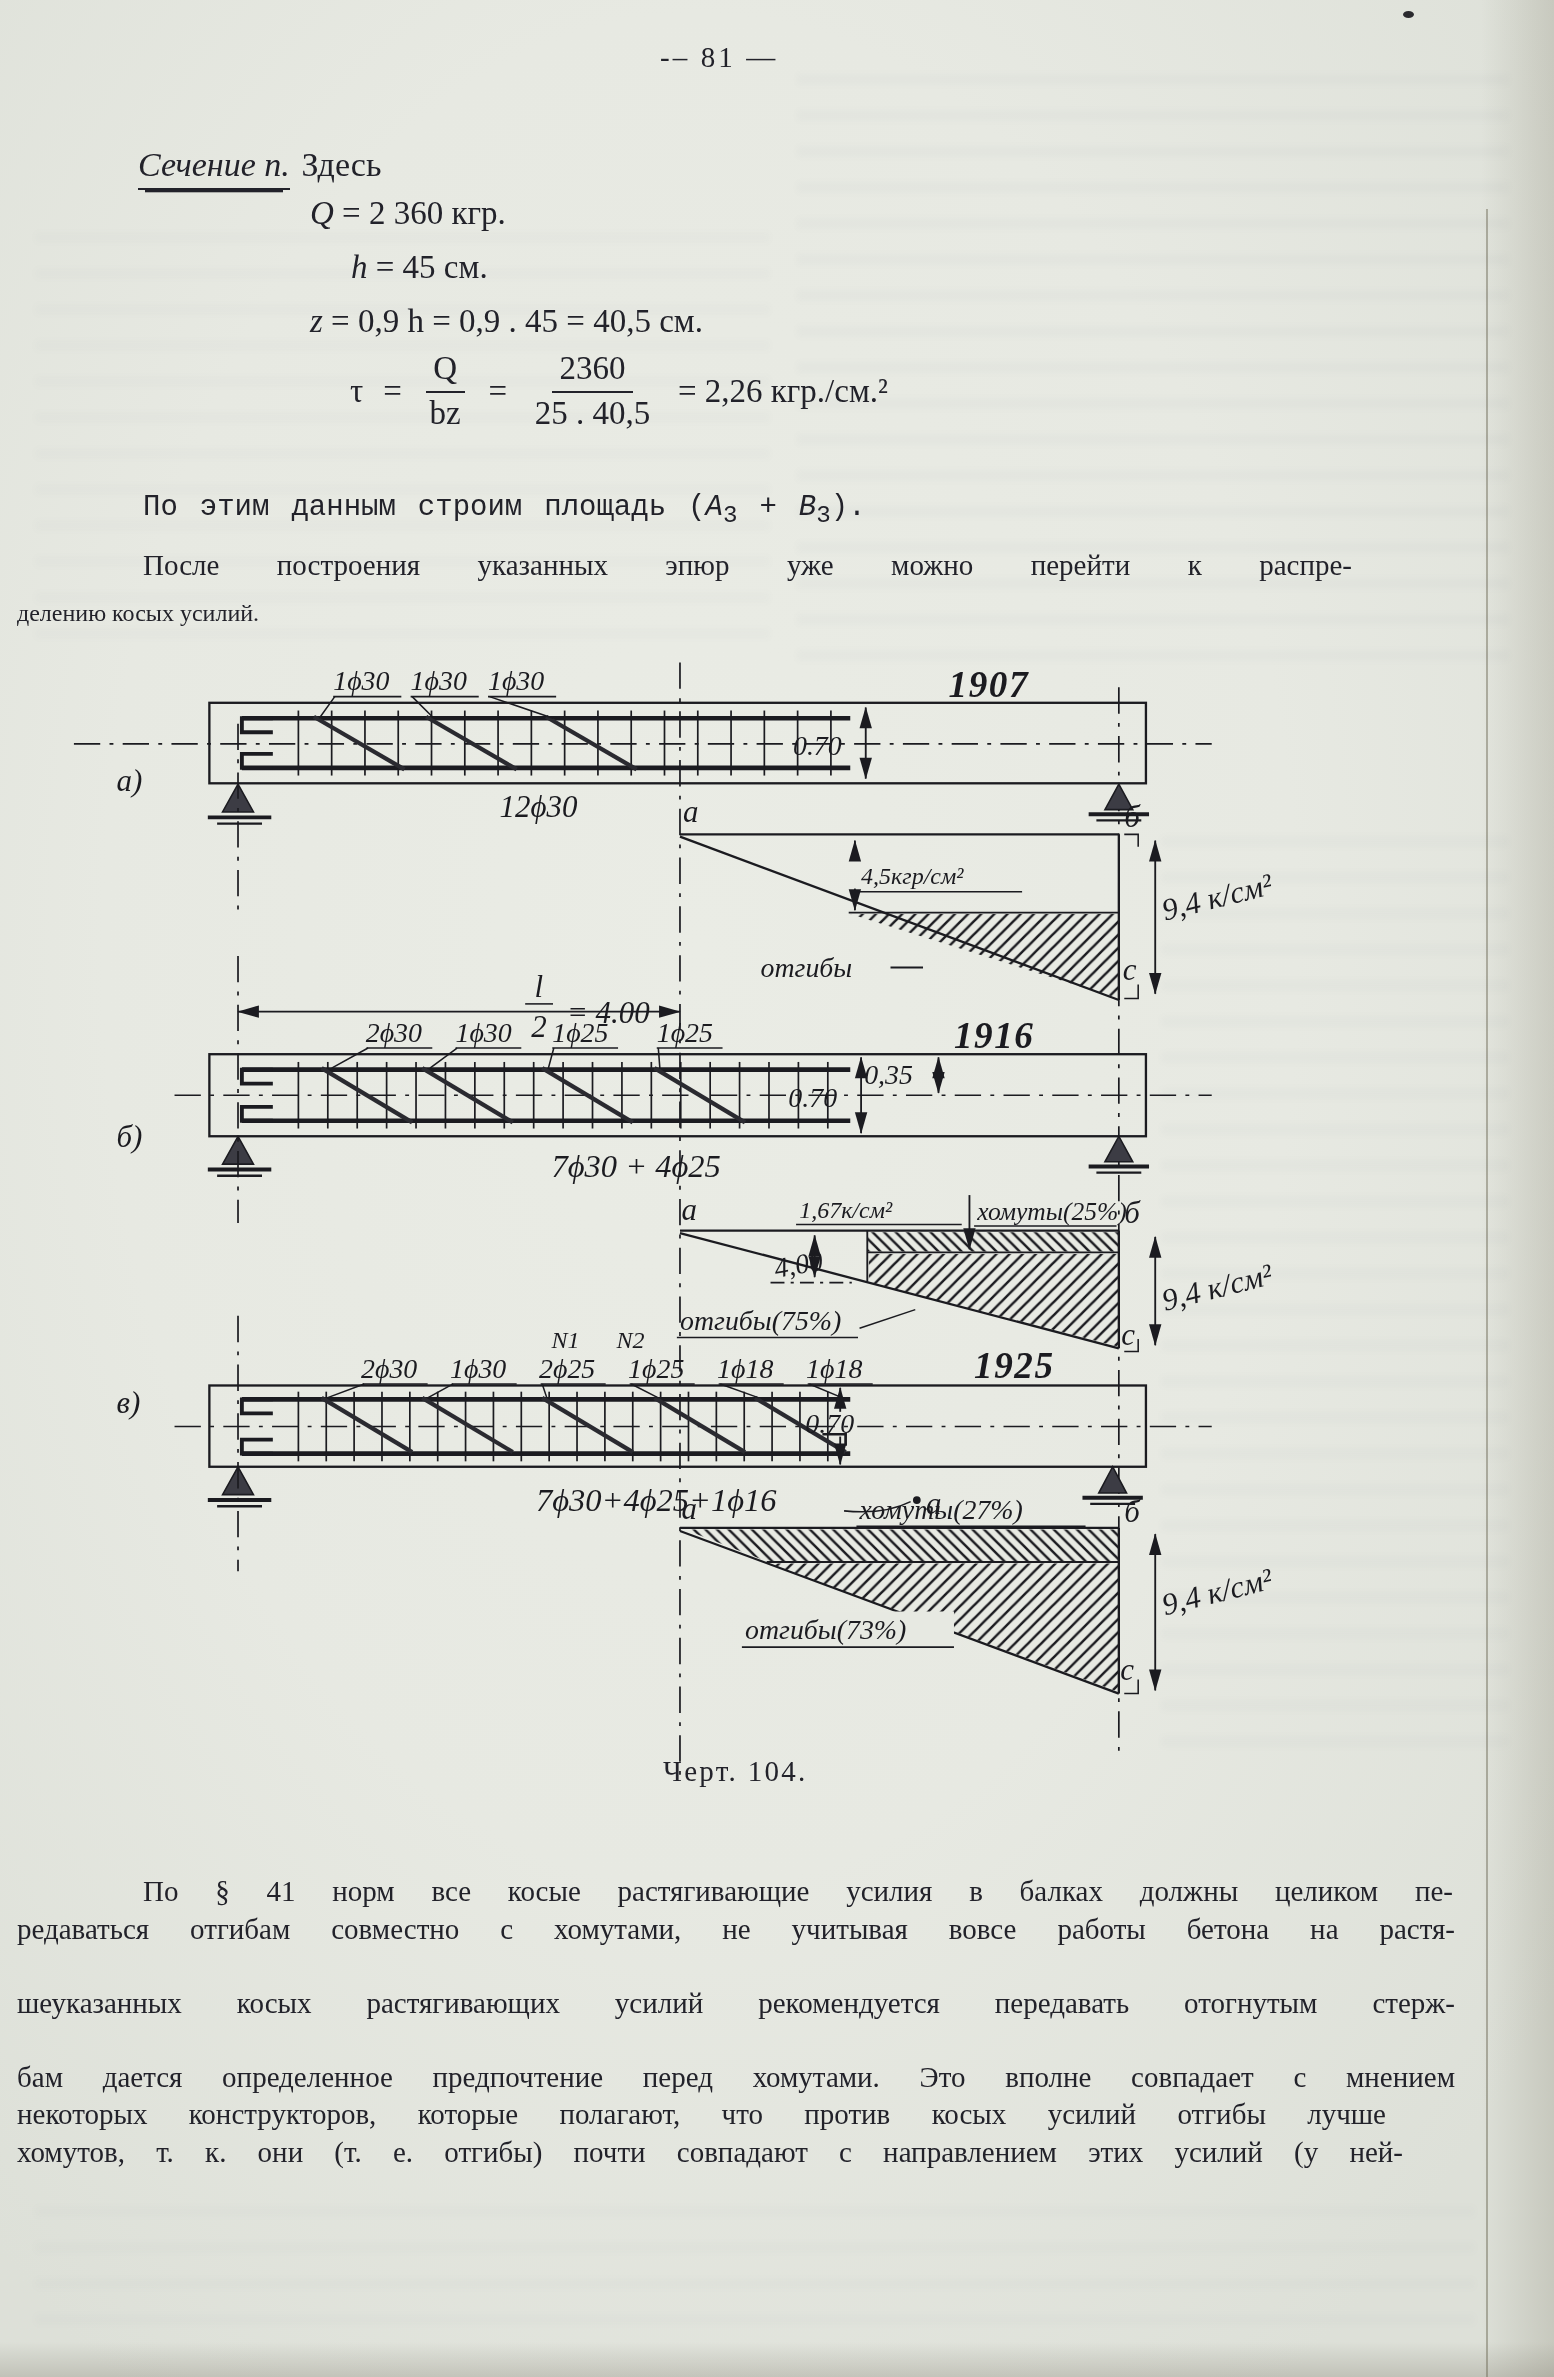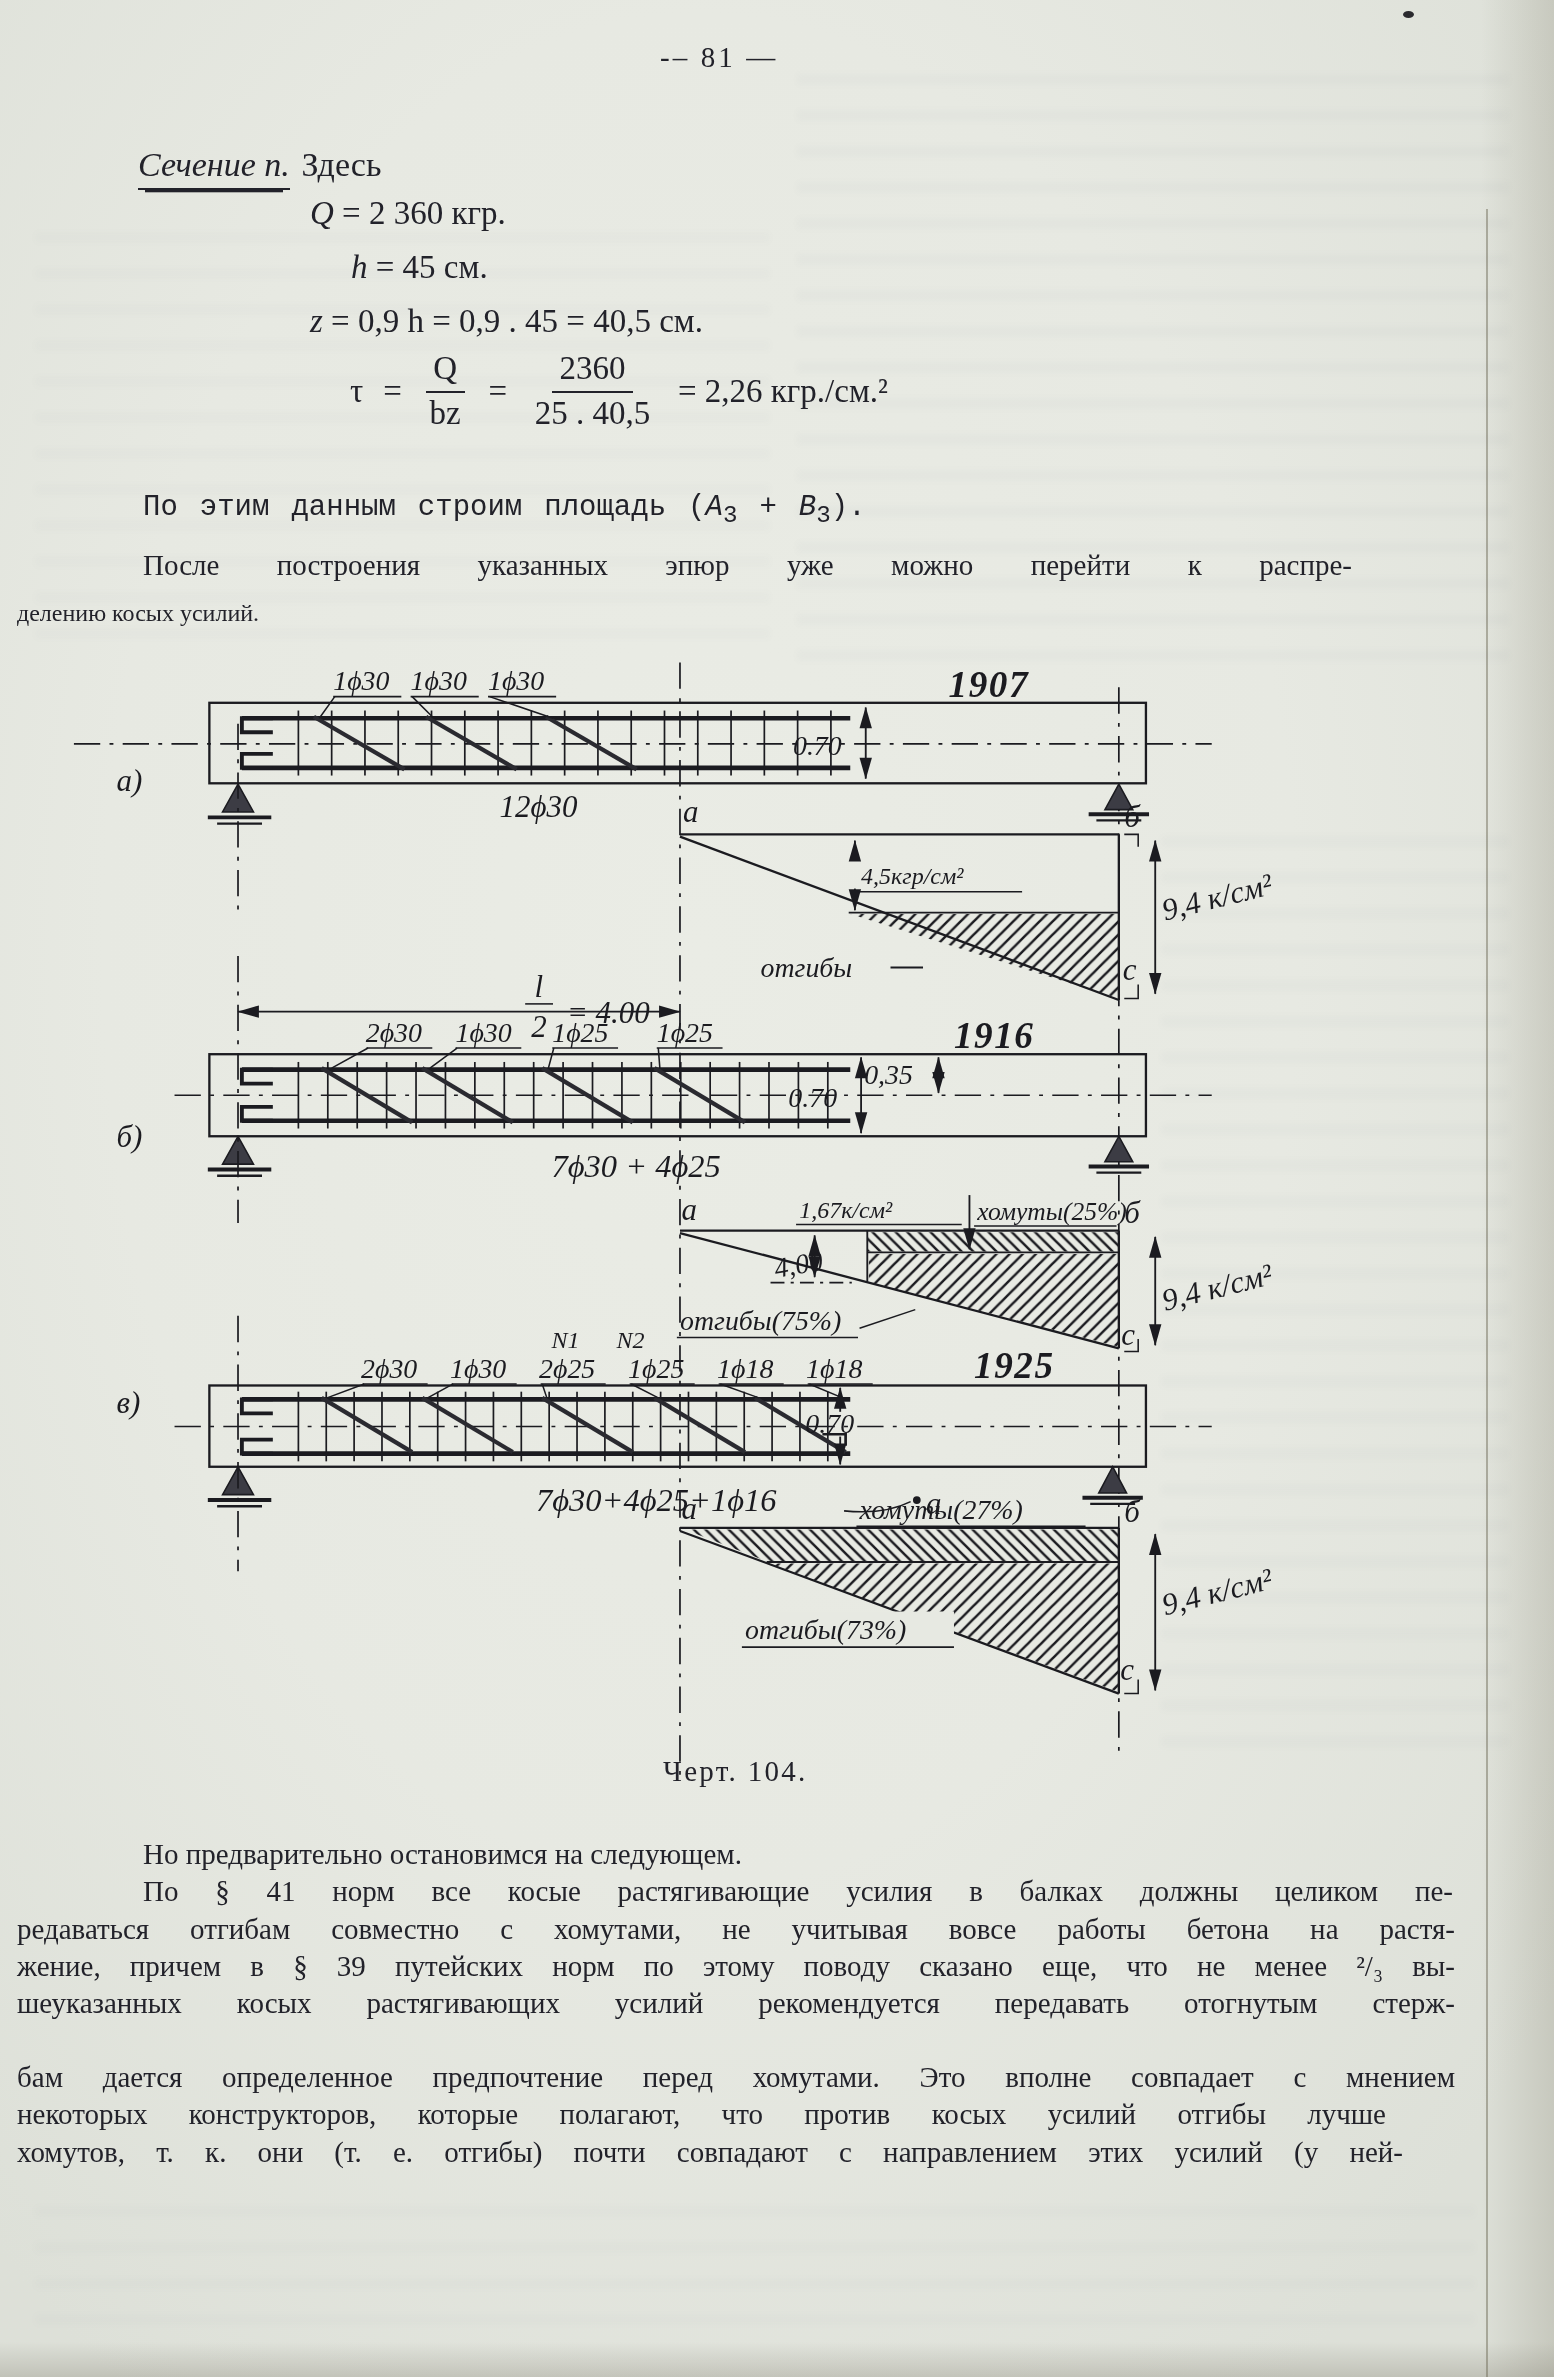--- a/index.html
+++ b/index.html
@@ -344,23 +344,21 @@
       <line class="thin" x1="958" y1="2128" x2="1232" y2="2128"></line>
       <line class="dim" x1="1492" y1="1982" x2="1492" y2="2184" marker-start="url(#arr)" marker-end="url(#arr)"></line>
       <text class="fp" x="1502" y="2085" transform="rotate(-14 1512 2075)">9,4 к/см²</text>
       <text class="fp" x="1447" y="2170">c</text>
       <polyline class="thin" points="1452,2188 1470,2188 1470,2170"></polyline>
     </g>
   </svg>
 
   <div class="abs txt caption" style="left:663px;top:1753px;">Черт. 104.</div>
 
-  <div class="abs txt" style="left:143px;top:1836px;">Но предварительно остановимся на следующем.</div>
   <div class="abs txt just" style="left:143px;top:1873px;width:1310px;">По § 41 норм все косые растягивающие усилия в балках должны целиком пе-</div>
   <div class="abs txt just" style="left:17px;top:1911px;width:1438px;">редаваться отгибам совместно с хомутами, не учитывая вовсе работы бетона на растя-</div>
-  <div class="abs txt just" style="left:17px;top:1948px;width:1438px;">жение, причем в § 39 путейских норм по этому поводу сказано еще, что не менее ²/₃ вы-</div>
   <div class="abs txt just" style="left:17px;top:1985px;width:1438px;">шеуказанных косых растягивающих усилий рекомендуется передавать отогнутым стерж-</div>
   <div class="abs txt just" style="left:17px;top:2059px;width:1438px;">бам дается определенное предпочтение перед хомутами. Это вполне совпадает с мнением</div>
   <div class="abs txt just" style="left:17px;top:2134px;width:1386px;">хомутов, т. к. они (т. е. отгибы) почти совпадают с направлением этих усилий (у ней-</div>
   <div class="abs txt just" style="left:17px;top:2096px;width:1369px;">некоторых конструкторов, которые полагают, что против косых усилий отгибы лучше</div>
 
 </div>
 
 
 </body></html>

